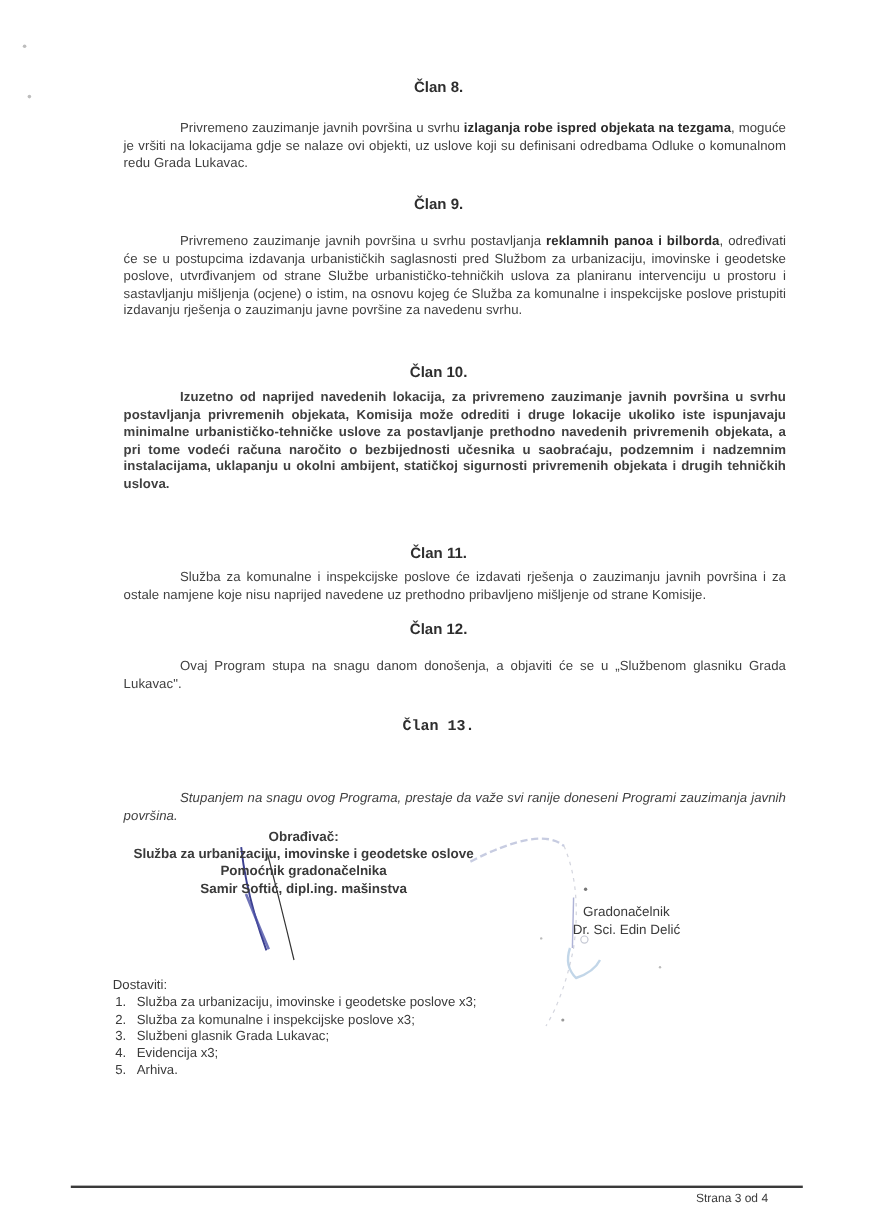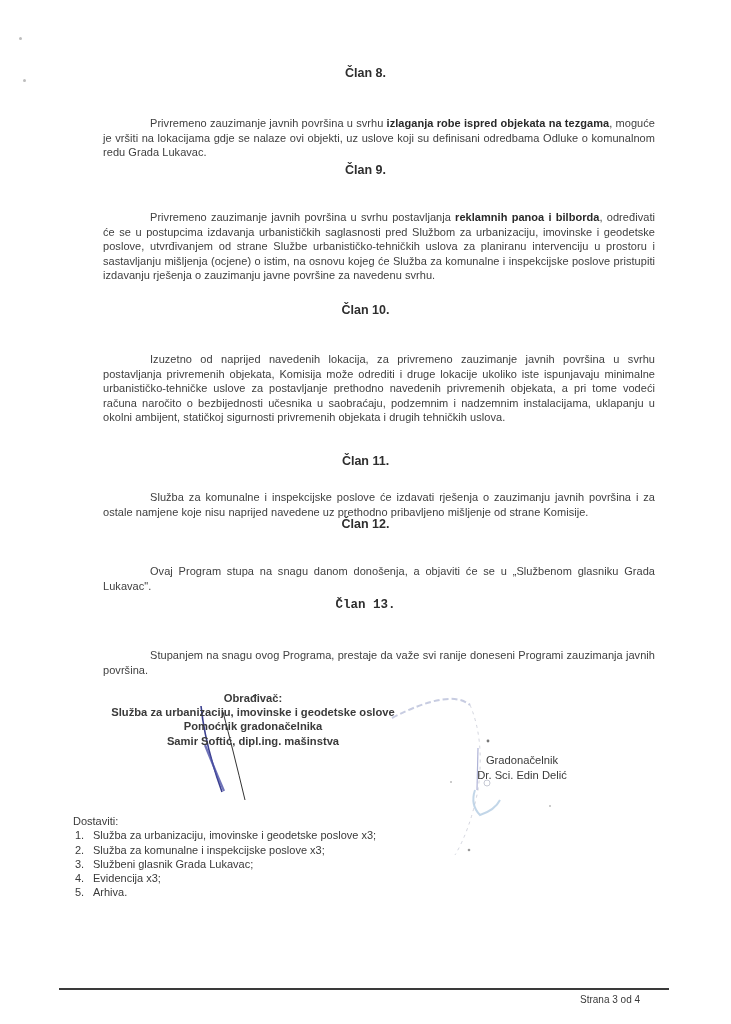--- a/index.html
+++ b/index.html
@@ -7,32 +7,32 @@
     width: 731px; height: 1024px; background: #ffffff; position: relative; overflow: hidden;
     font-family: "Liberation Sans", sans-serif; color: #3a3a3a;
   }
   .page { position: absolute; left: 0; top: 0; width: 731px; height: 776px; }
   .heading {
     position: absolute; left: 0; width: 731px; text-align: center;
     font-weight: bold; font-size: 12.5px; color: #2e2e2e;
   }
   .para {
     position: absolute; left: 103px; width: 552px; font-size: 11px; line-height: 14.6px;
-    text-align: justify; text-indent: 47px; color: #404040; letter-spacing: 0.05px; margin-top: 16px;
+    text-align: justify; text-indent: 47px; color: #404040; letter-spacing: 0.05px;
   }
   .para b { color: #2a2a2a; }
   .sig-left {
     position: absolute; left: 108px; top: 691px; width: 290px; text-align: center;
     font-size: 11.2px; line-height: 14.2px; color: #3a3a3a; font-weight: bold;
   }
   .sig-right {
     position: absolute; left: 462px; top: 753px; width: 120px; text-align: center;
     font-size: 11.2px; line-height: 14.5px; color: #3a3a3a;
   }
-  .dist { position: absolute; left: 73px; top: 814px; font-size: 11px; line-height: 14.3px; color: #3a3a3a; }
+  .dist { position: absolute; left: 94px; top: 814px; font-size: 11px; line-height: 14.3px; color: #3a3a3a; }
   .dist ol { margin: 0; padding: 0; list-style: none; }
   .dist li { display: flex; }
   .dist .num { width: 18px; margin-left: 2px; }
   .footer-line { position: absolute; left: 59px; top: 988px; width: 610px; height: 2px; background: #3a3a3a; }
   .page-number { position: absolute; left: 580px; top: 994px; font-size: 10px; color: #3a3a3a; }
   .speck { position: absolute; width: 3px; height: 3px; border-radius: 50%; background: #bdbdbd; }
   svg.ov { position: absolute; left: 0; top: 0; pointer-events: none; }
 </style>
 </head>
 <body>
@@ -46,36 +46,36 @@
   <div class="para" style="top:100px;">
     <span>Privremeno zauzimanje javnih površina u svrhu </span><b>izlaganja robe ispred objekata na tezgama</b><span>, moguće je vršiti na lokacijama gdje se nalaze ovi objekti, uz uslove koji su definisani odredbama Odluke o komunalnom redu Grada Lukavac.</span>
   </div>
 
   <div class="heading" style="top:163px;">Član 9.</div>
   <div class="para" style="top:194px;">
     <span>Privremeno zauzimanje javnih površina u svrhu postavljanja </span><b>reklamnih panoa i bilborda</b><span>, određivati će se u postupcima izdavanja urbanističkih saglasnosti pred Službom za urbanizaciju, imovinske i geodetske poslove, utvrđivanjem od strane Službe urbanističko-tehničkih uslova za planiranu intervenciju u prostoru i sastavljanju mišljenja (ocjene) o istim, na osnovu kojeg će Služba za komunalne i inspekcijske poslove pristupiti izdavanju rješenja o zauzimanju javne površine za navedenu svrhu.</span>
   </div>
 
   <div class="heading" style="top:303px;">Član 10.</div>
-  <div class="para" style="top:336px;">
+  <div class="para" style="top:324px;font-weight:bold;">
     <span>Izuzetno od naprijed navedenih lokacija, za privremeno zauzimanje javnih površina u svrhu postavljanja privremenih objekata, Komisija može odrediti i druge lokacije ukoliko iste ispunjavaju minimalne urbanističko-tehničke uslove za postavljanje prethodno navedenih privremenih objekata, a pri tome vodeći računa naročito o bezbijednosti učesnika u saobraćaju, podzemnim i nadzemnim instalacijama, uklapanju u okolni ambijent, statičkoj sigurnosti privremenih objekata i drugih tehničkih uslova.</span>
   </div>
 
   <div class="heading" style="top:443px;margin-top:11px;">Član 11.</div>
   <div class="para" style="top:474px;">
     <span>Služba za komunalne i inspekcijske poslove će izdavati rješenja o zauzimanju javnih površina i za ostale namjene koje nisu naprijed navedene uz prethodno pribavljeno mišljenje od strane Komisije.</span>
   </div>
 
   <div class="heading" style="top:517px;">Član 12.</div>
   <div class="para" style="top:548px;">
     <span>Ovaj Program stupa na snagu danom donošenja, a objaviti će se u „Službenom glasniku Grada Lukavac".</span>
   </div>
 
   <div class="heading" style="top:598px;font-family:Liberation Mono, monospace;">Član 13.</div>
-  <div class="para" style="top:632px;">
+  <div class="para" style="top:658px;font-style:italic;">
     <span>Stupanjem na snagu ovog Programa, prestaje da važe svi ranije doneseni Programi zauzimanja javnih površina.</span>
   </div>
 
   <svg class="ov" width="731" height="1024">
 
     <path d="M 392 718 Q 450 688 470 705" fill="none" stroke="#b9bfd9" stroke-width="2" stroke-dasharray="6 3" opacity="0.8"></path>
     <path d="M 470 705 Q 485 740 478 790 Q 470 830 455 855" fill="none" stroke="#c8cbd6" stroke-width="1" stroke-dasharray="3 4" opacity="0.8"></path>
     <circle cx="487" cy="783" r="3" fill="none" stroke="#c6c9d4" stroke-width="1"></circle>
     <path d="M 475 790 Q 470 805 480 815 Q 495 810 500 800" fill="none" stroke="#a8c4de" stroke-width="2" opacity="0.7"></path>
     <line x1="478" y1="748" x2="477" y2="790" stroke="#8d93c6" stroke-width="1.2" opacity="0.7"></line>

